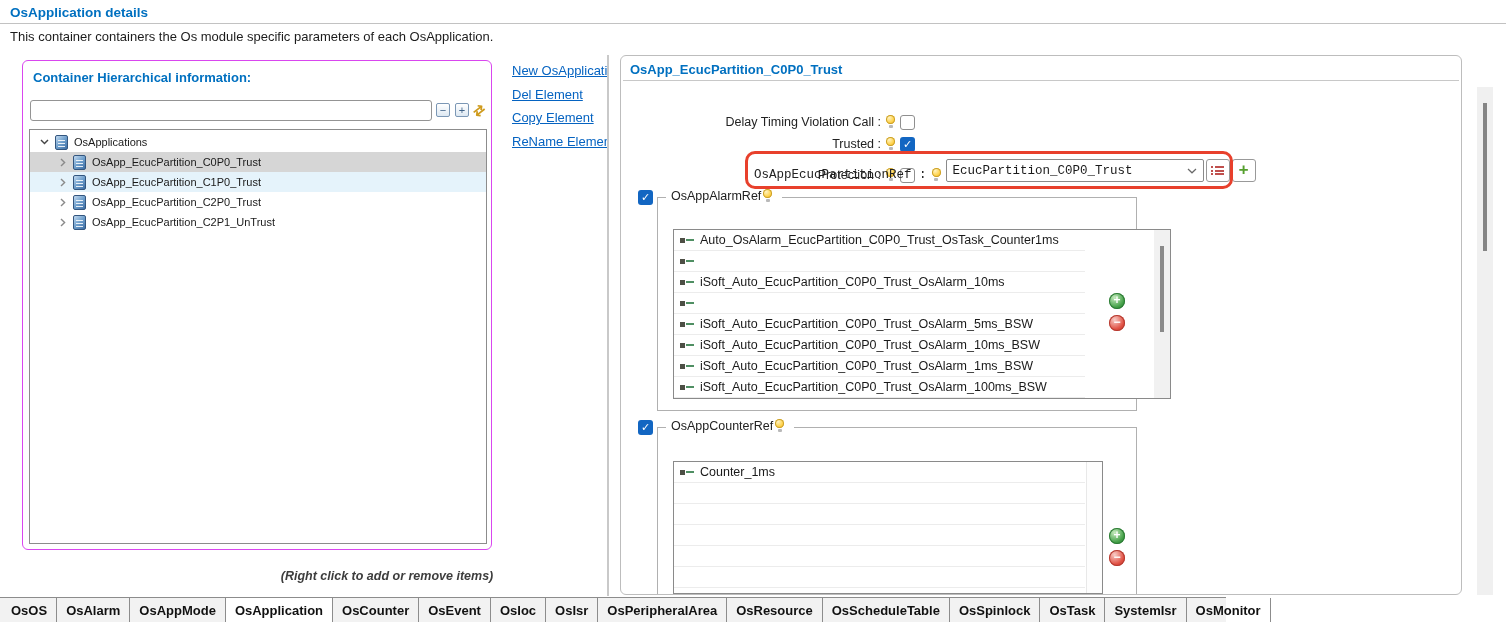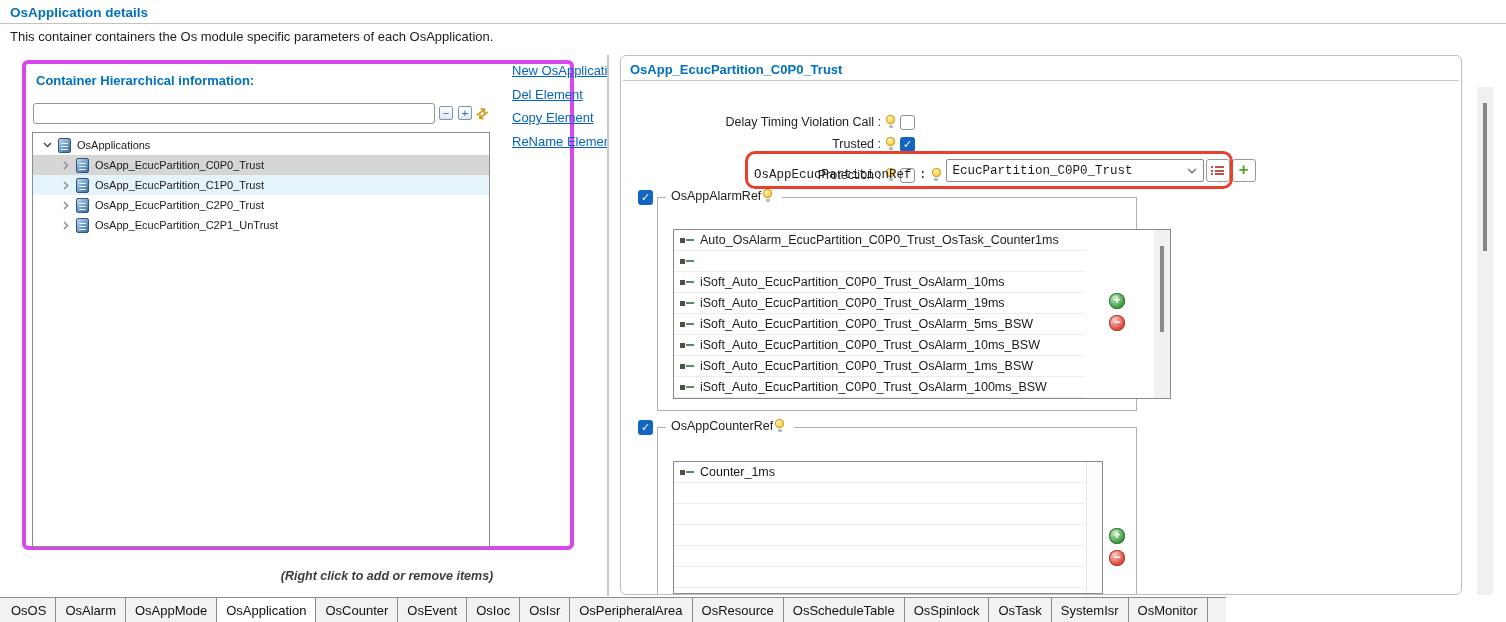--- a/index.html
+++ b/index.html
@@ -6,22 +6,22 @@
   body {
     width:1506px; height:622px; position:relative; overflow:hidden;
     background:#ffffff; font-family:"Liberation Sans", sans-serif; color:#1a1a1a;
   }
   
   .page-title { position:absolute; left:10px; top:5px; font-size:13.5px; font-weight:bold; color:#0070C0; }
   .title-rule { position:absolute; left:0; top:23px; width:1506px; height:1px; background:#c2c2c2; }
   .page-desc { position:absolute; left:10px; top:29px; font-size:13px; color:#1c1c1c; }
 
   
-  .left-card { position:absolute; left:22px; top:60px; width:552px; height:490px;
-    border:4px solid #d946ef; border-radius:6px; background:#fff; }
+  .left-card { position:absolute; left:22px; top:60px; width:470px; height:490px;
+    border:1px solid #d946ef; border-radius:6px; background:#fff; }
   .left-title { position:absolute; left:10px; top:9px; font-size:13px; font-weight:bold; color:#0070C0; }
   .search-input { position:absolute; left:7px; top:39px; width:402px; height:21px;
     border:1px solid #949494; border-radius:3px; font-size:12px; padding:0 5px;
     font-family:"Liberation Sans", sans-serif; outline:none; }
   .tool-btn { position:absolute; top:42px; width:14px; height:14px; border:1px solid #7b97b5;
     background:linear-gradient(#ffffff,#dde8f2); border-radius:2px; cursor:pointer; }
   .tool-btn::after { position:absolute; left:0; right:0; top:-1px; text-align:center;
     font-size:11px; line-height:14px; color:#3f6287; }
   .tool-btn.collapse::after { content:"\2212"; }
   .tool-btn.expand::after { content:"+"; }
@@ -111,21 +111,21 @@
   .circle-plus::after { content:"+"; }
   .circle-minus { background:radial-gradient(circle at 35% 30%, #f8cdc7, #e04f42 62%, #b53a30);
     box-shadow:inset 0 0 0 1px #b53a30; }
   .circle-minus::after { content:"\2212"; }
 
   .win-scroll { position:absolute; left:1477px; top:87px; width:16px; height:508px; background:#f0f0f0; }
   .win-thumb { position:absolute; left:6px; top:16px; width:4px; height:148px; background:#858585; cursor:pointer; }
 
   
   .tabbar { position:absolute; left:0; top:597px; width:1226px; height:25px; background:#f2f2f2;
-    border-top:1px solid #8c8c8c; display:flex; align-items:stretch; padding-left:2px; }
+    border-top:1px solid #8c8c8c; display:flex; align-items:stretch; padding-left:2px;font-weight:bold; }
   .tab { padding:0 9px; font-size:13px; color:#111; border-right:1px solid #8c8c8c;
     display:flex; align-items:center; cursor:pointer; white-space:nowrap; }
   .tab.active { background:#ffffff; }
 
   svg.chev-svg { display:block; }
 </style>
 </head>
 <body>
 
 <div class="page-title">OsApplication details</div>
@@ -269,21 +269,20 @@
           <span class="sq"></span>
           <span class="dash"></span>
         </span>
       <span>iSoft_Auto_EcucPartition_C0P0_Trust_OsAlarm_10ms</span>
     </div>
     <div class="ref-row" style="width:411px;">
       <span class="ref-icon">
           <span class="sq"></span>
           <span class="dash"></span>
         </span>
-      <span>iSoft_Auto_EcucPartition_C0P0_Trust_OsAlarm_19ms</span>
     </div>
     <div class="ref-row" style="width:411px;">
       <span class="ref-icon">
           <span class="sq"></span>
           <span class="dash"></span>
         </span>
       <span>iSoft_Auto_EcucPartition_C0P0_Trust_OsAlarm_5ms_BSW</span>
     </div>
     <div class="ref-row" style="width:411px;">
       <span class="ref-icon">

